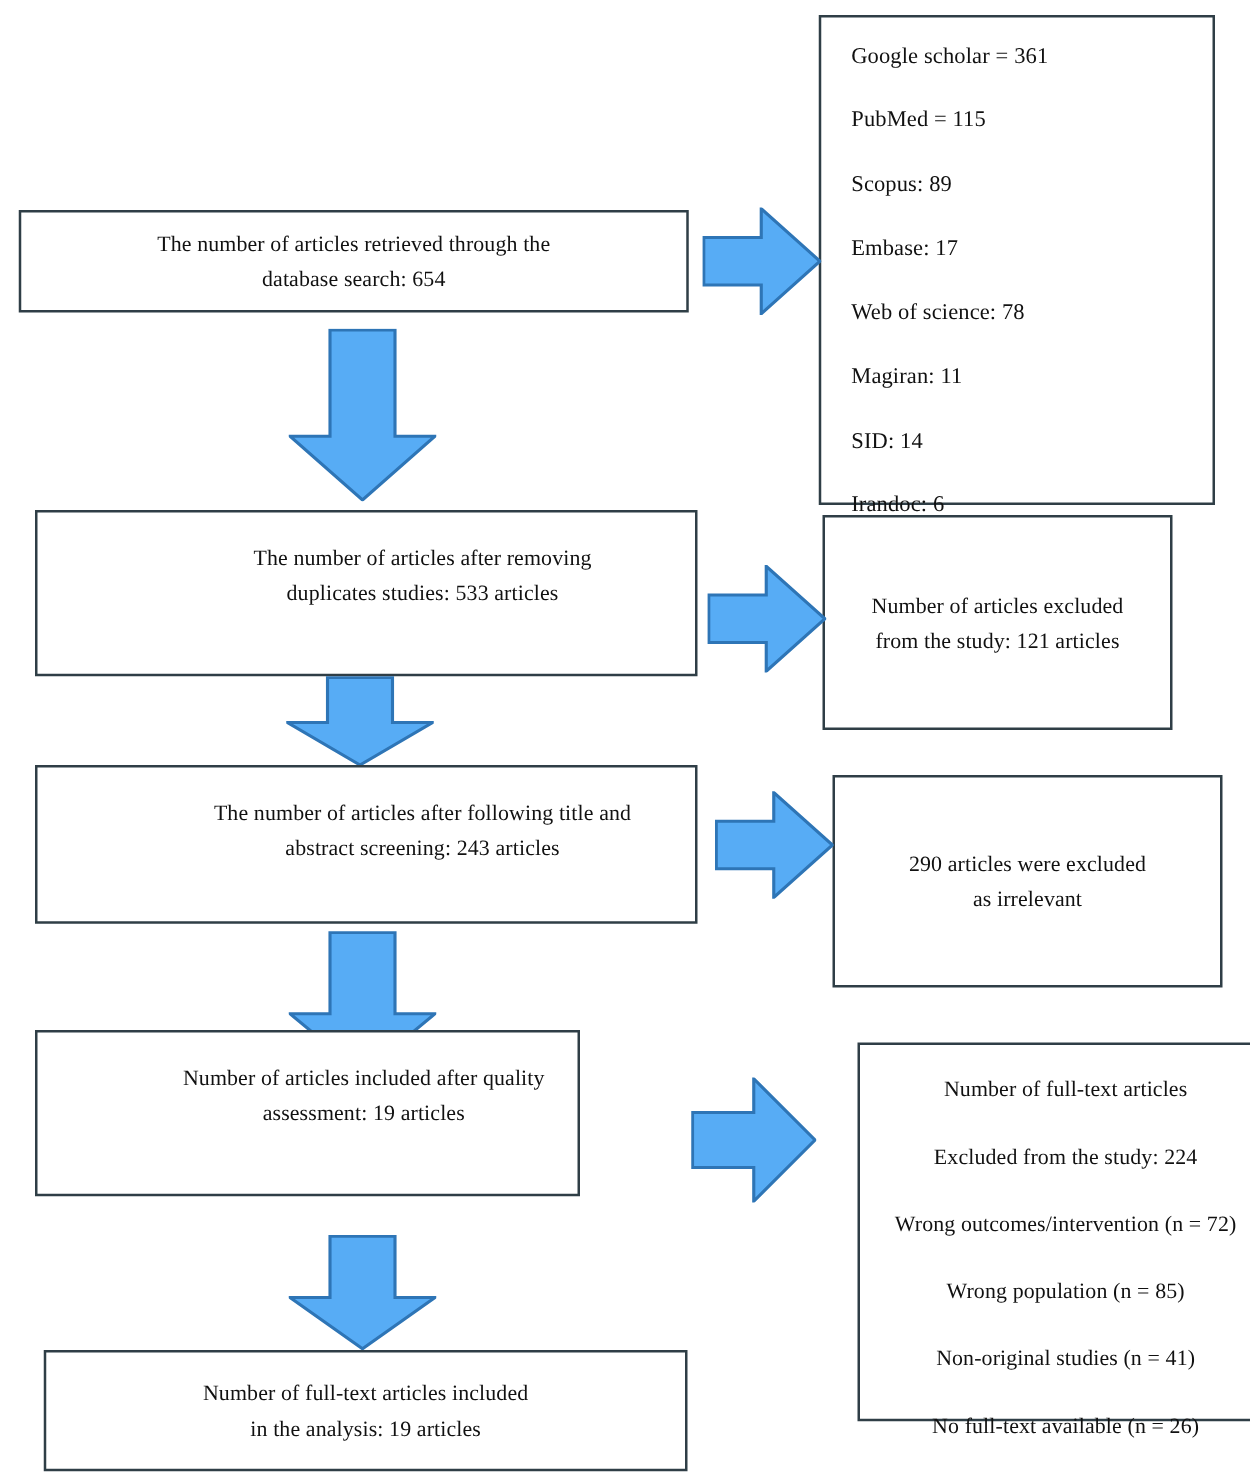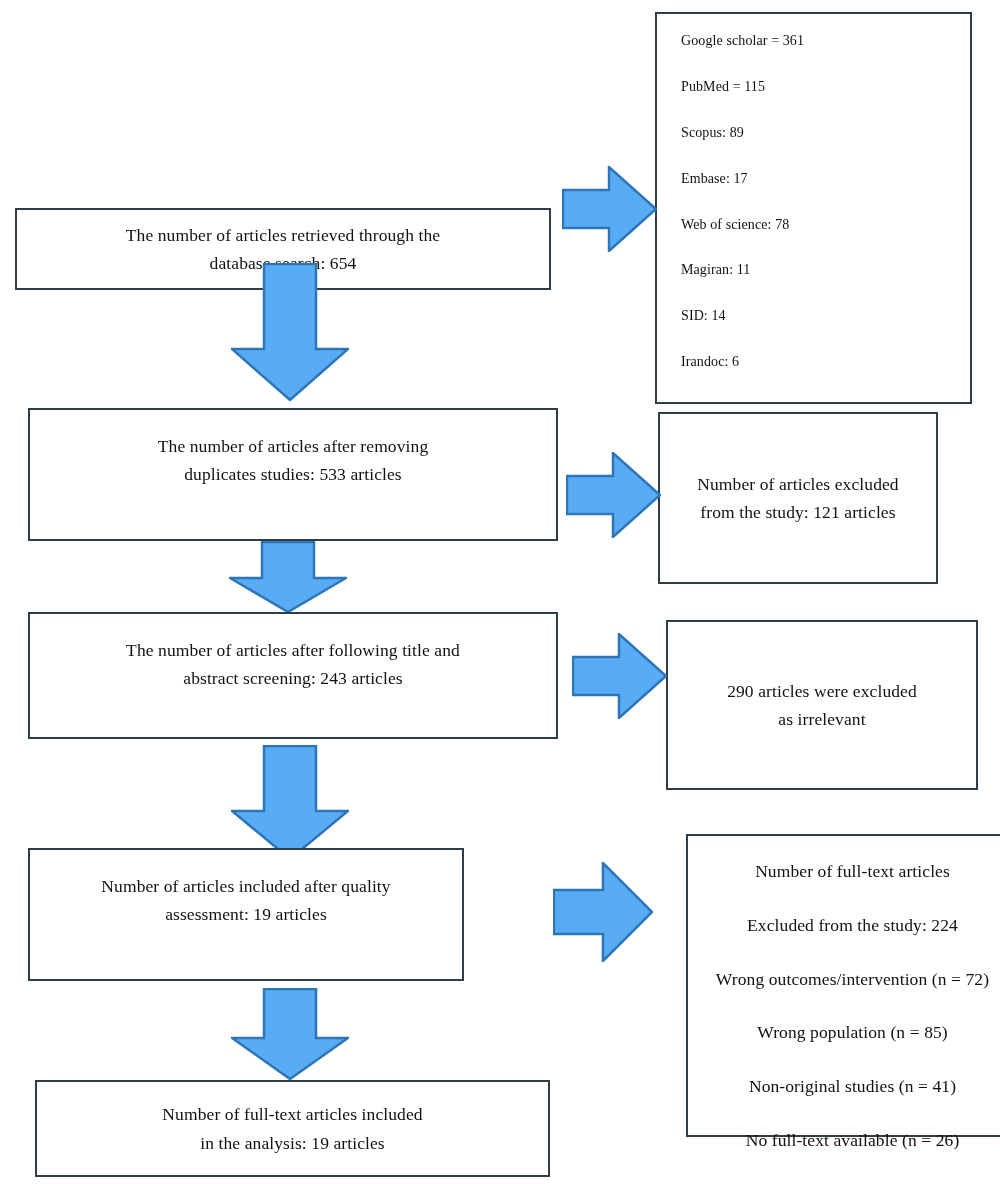--- a/index.html
+++ b/index.html
@@ -33,30 +33,30 @@
     line-height: 1.62;
     letter-spacing: 0.1px;
   }
   .box-lines .ln {
     display: block;
     white-space: nowrap;
   }
 
   
   .box.top-text { justify-content: flex-start; }
-  .box.top-text .box-lines { margin-top: 22px; }
+  .box.top-text .box-lines { margin-top: 22px; padding-left: 45px; }
 
   
   .box.sources {
     justify-content: flex-start;
     padding: 18px 0 14px 24px;
   }
   .box.sources .box-lines {
     text-align: left;
-    font-size: 14px;
+    font-size: 18px;
     line-height: 1.35;
   }
   .box.sources .ln {
     margin-bottom: 27px;
   }
   .box.sources .ln:last-child { margin-bottom: 0; }
 
   
   .box.exclusions { justify-content: flex-start; padding-top: 24px; }
   .box.exclusions .box-lines { font-size: 17.5px; line-height: 1.3; }
@@ -80,21 +80,21 @@
       <span class="ln">PubMed = 115</span>
       <span class="ln">Scopus: 89</span>
       <span class="ln">Embase: 17</span>
       <span class="ln">Web of science: 78</span>
       <span class="ln">Magiran: 11</span>
       <span class="ln">SID: 14</span>
       <span class="ln">Irandoc: 6</span>
     </div>
   </div>
 
-  <div class="box" style="left:15px; top:168px; width:536px; height:82px;margin-top:40px;">
+  <div class="box" style="left:15px; top:168px; width:536px; height:82px;">
     <div class="box-lines">
       <span class="ln">The number of articles retrieved through the</span>
       <span class="ln">database search: 654</span>
     </div>
   </div>
 
   <span class="arrow" style="left:562px; top:166px; width:95px; height:86px;">
     <svg viewBox="0 0 95 86" preserveAspectRatio="none">
       <polygon points="1,24 47,24 47,1 94,43 47,85 47,62 1,62" fill="#57ACF5" stroke="#2E75B6" stroke-width="2.5" stroke-linejoin="miter"></polygon>
     </svg>
@@ -151,21 +151,21 @@
       <polygon points="1,24 47,24 47,1 94,43 47,85 47,62 1,62" fill="#57ACF5" stroke="#2E75B6" stroke-width="2.5" stroke-linejoin="miter"></polygon>
     </svg>
   </span>
 
   <span class="arrow" style="left:231px; top:745px; width:118px; height:115px;">
     <svg viewBox="0 0 118 115" preserveAspectRatio="none">
       <polygon points="33,1 85,1 85,66 117,66 59,114 1,66 33,66" fill="#57ACF5" stroke="#2E75B6" stroke-width="2.5" stroke-linejoin="miter"></polygon>
     </svg>
   </span>
 
-  <div class="box top-text" style="left:28px; top:848px; width:436px; height:133px;">
+  <div class="box top-text" style="left:28px; top:824px; width:436px; height:133px;">
     <div class="box-lines">
       <span class="ln">Number of articles included after quality</span>
       <span class="ln">assessment: 19 articles</span>
     </div>
   </div>
 
   <div class="box exclusions" style="left:686px; top:834px; width:333px; height:303px;">
     <div class="box-lines">
       <span class="ln">Number of full-text articles</span>
       <span class="ln">Excluded from the study: 224</span>

